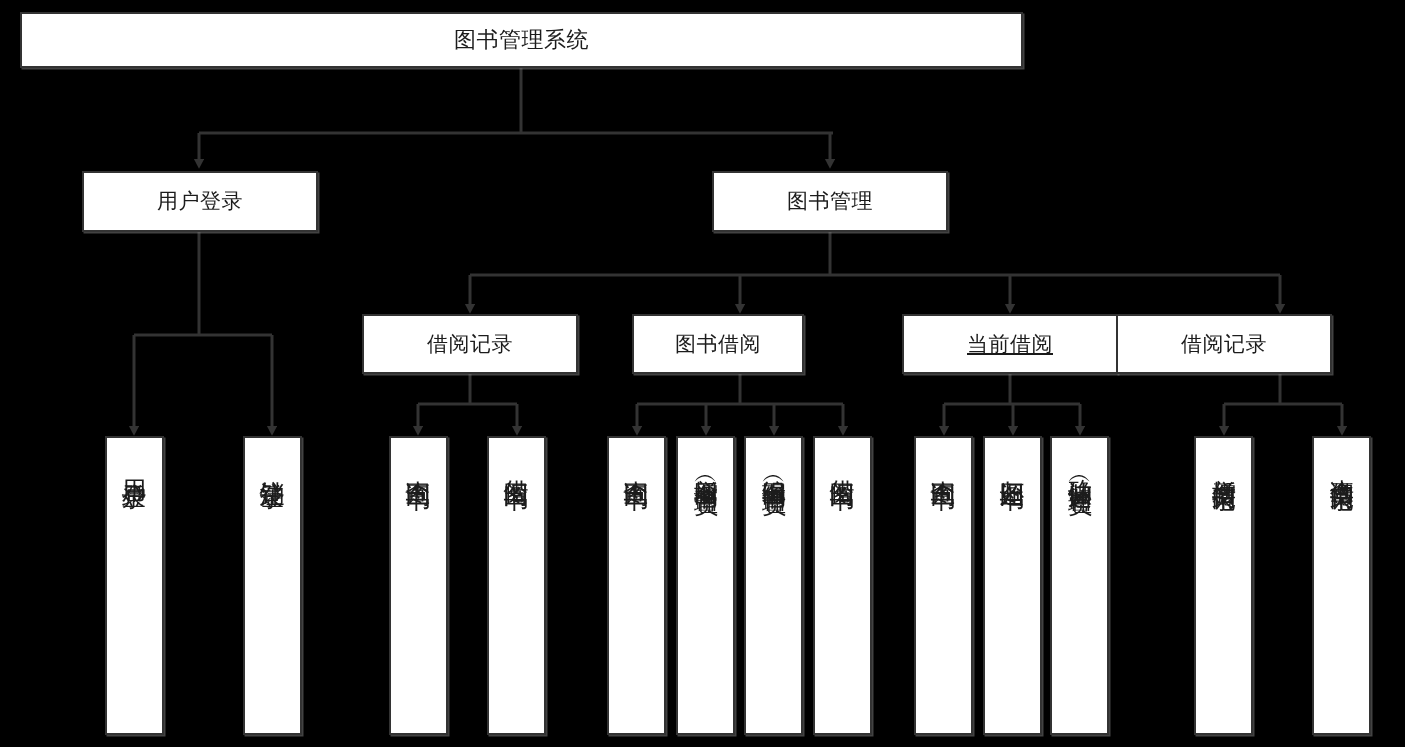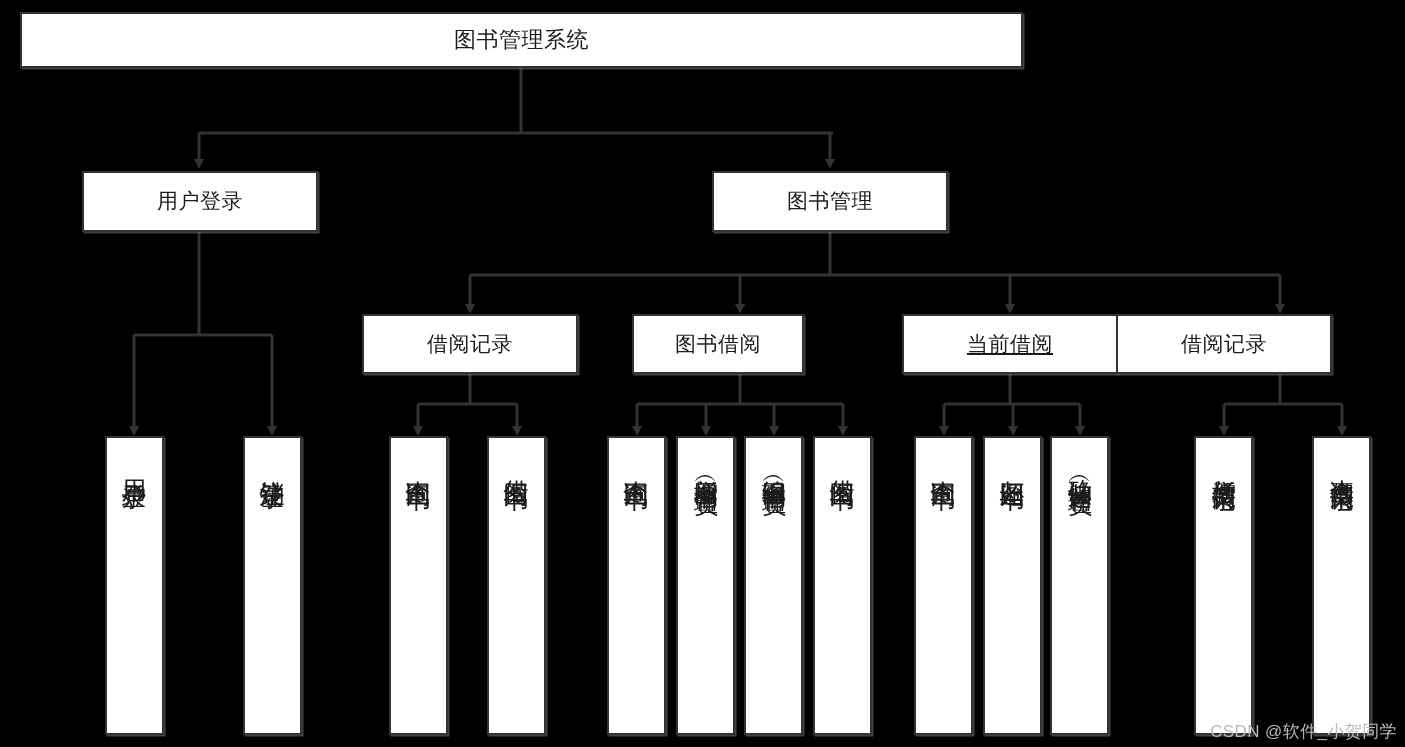--- a/index.html
+++ b/index.html
@@ -195,15 +195,14 @@
   </div>
 
   <div class="node v tall" style="left:1194px; top:436px; width:59px; height:299px;">
     <span class="lbl">新增借阅记录</span>
   </div>
 
   <div class="node v tall" style="left:1312px; top:436px; width:59px; height:299px;">
     <span class="lbl">查询借阅记录</span>
   </div>
 
-  <div id="watermark">CSDN @软件_小贺同学</div>
 
 </div>
 
 </body></html>

